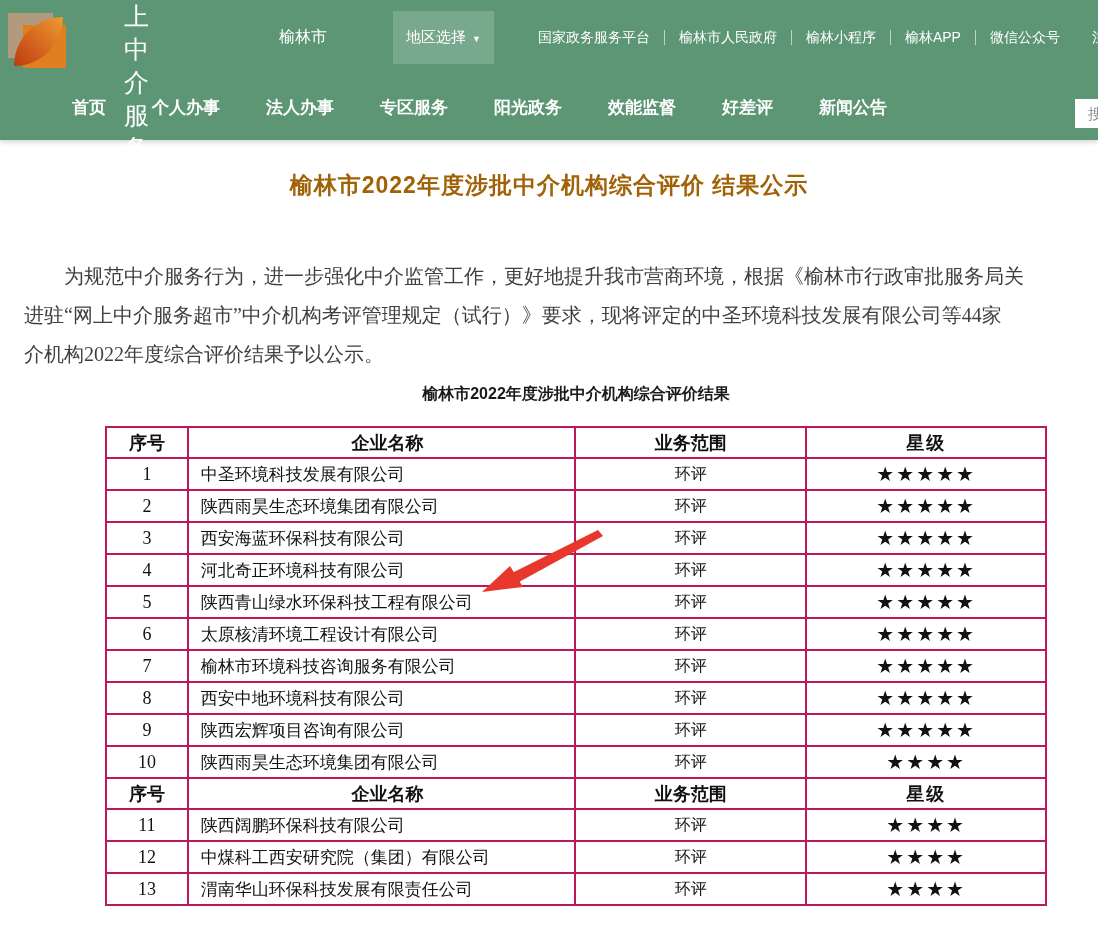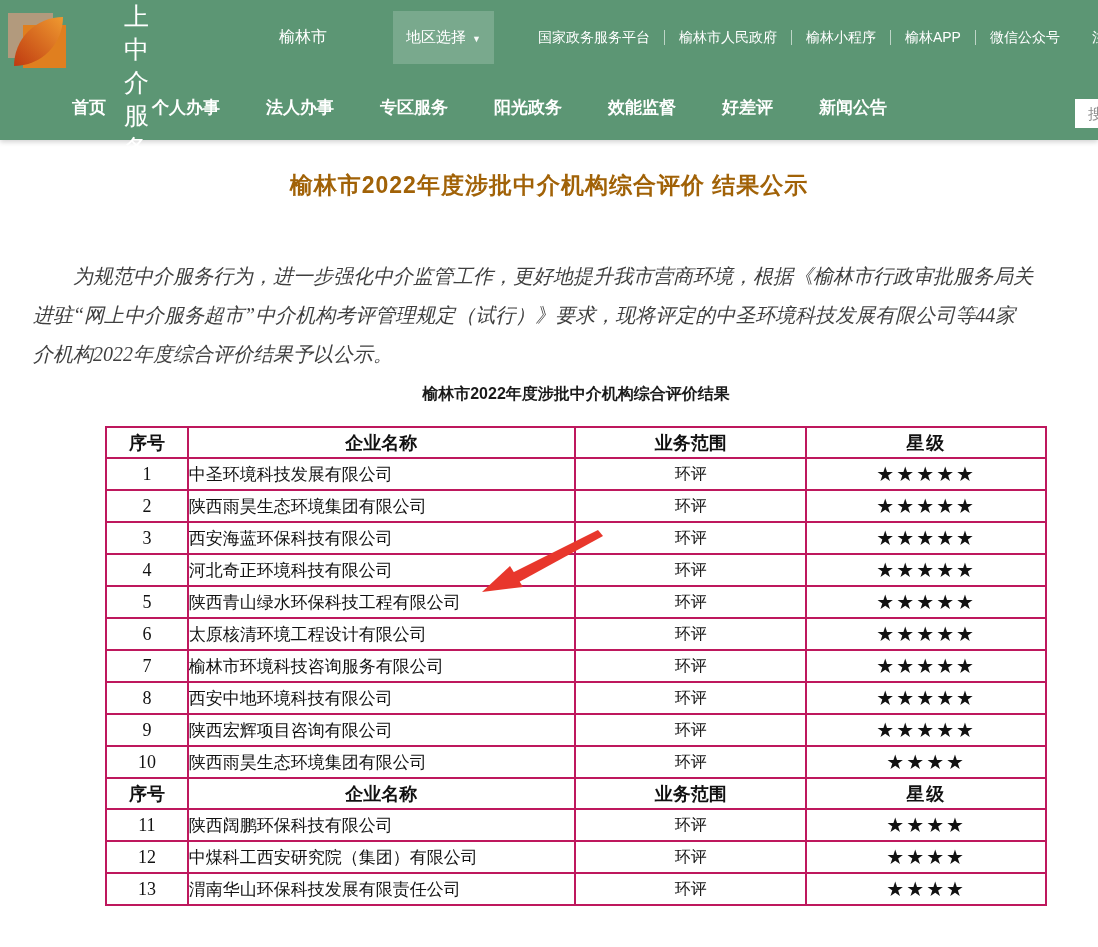--- a/index.html
+++ b/index.html
@@ -38,33 +38,33 @@
   .search-input { position:absolute; left:1043px; top:24px; width:80px; height:29px; border:none;
     background:#fff; padding-left:13px; font-size:15px; color:#333; outline:none; font-family:inherit; }
   .search-input::placeholder { color:#8f8f8f; }
 
   
   .page-title { margin-top:30px; text-align:center; font-size:23px; font-weight:700; color:#a16207;
     letter-spacing:1px; }
 
   .para { margin-top:56px; font-family:"Liberation Serif","DejaVu Serif",serif; font-size:20px;
     color:#3f3f3f; }
-  .pline { white-space:nowrap; padding-left:33px; line-height:39px;font-style:italic; }
+  .pline { white-space:nowrap; padding-left:24px; line-height:39px; }
   .pline.indent { text-indent:40px; }
 
   .table-caption { margin:10px 0 0 105px; width:942px; text-align:center; font-size:16px;
     font-weight:600; color:#1a1a1a; }
 
   table.rating { border-collapse:collapse; margin:21px 0 0 105px; width:942px;
     font-family:"Liberation Serif","DejaVu Serif",serif; }
   table.rating th, table.rating td { border:2px solid #be185d; color:#111; }
   table.rating th { height:31px; font-size:18px; font-weight:700; text-align:center; }
   table.rating td { height:32px; }
   .col-no    { width:82px;  text-align:center; font-size:18px; }
-  .col-name  { width:388px; text-align:left; font-size:17px; padding-left:0; }
+  .col-name  { width:388px; text-align:left; font-size:17px; padding-left:12px; }
   .col-scope { width:232px; text-align:center; font-size:16px; }
   .col-stars { width:240px; text-align:center; font-size:20px; letter-spacing:2px;
     font-family:"DejaVu Sans", sans-serif; color:#000; }
 
   .annotation-arrow { position:absolute; left:470px; top:524px; width:140px; height:75px;
     pointer-events:none; z-index:5; }
 </style>
 </head>
 <body>
 

